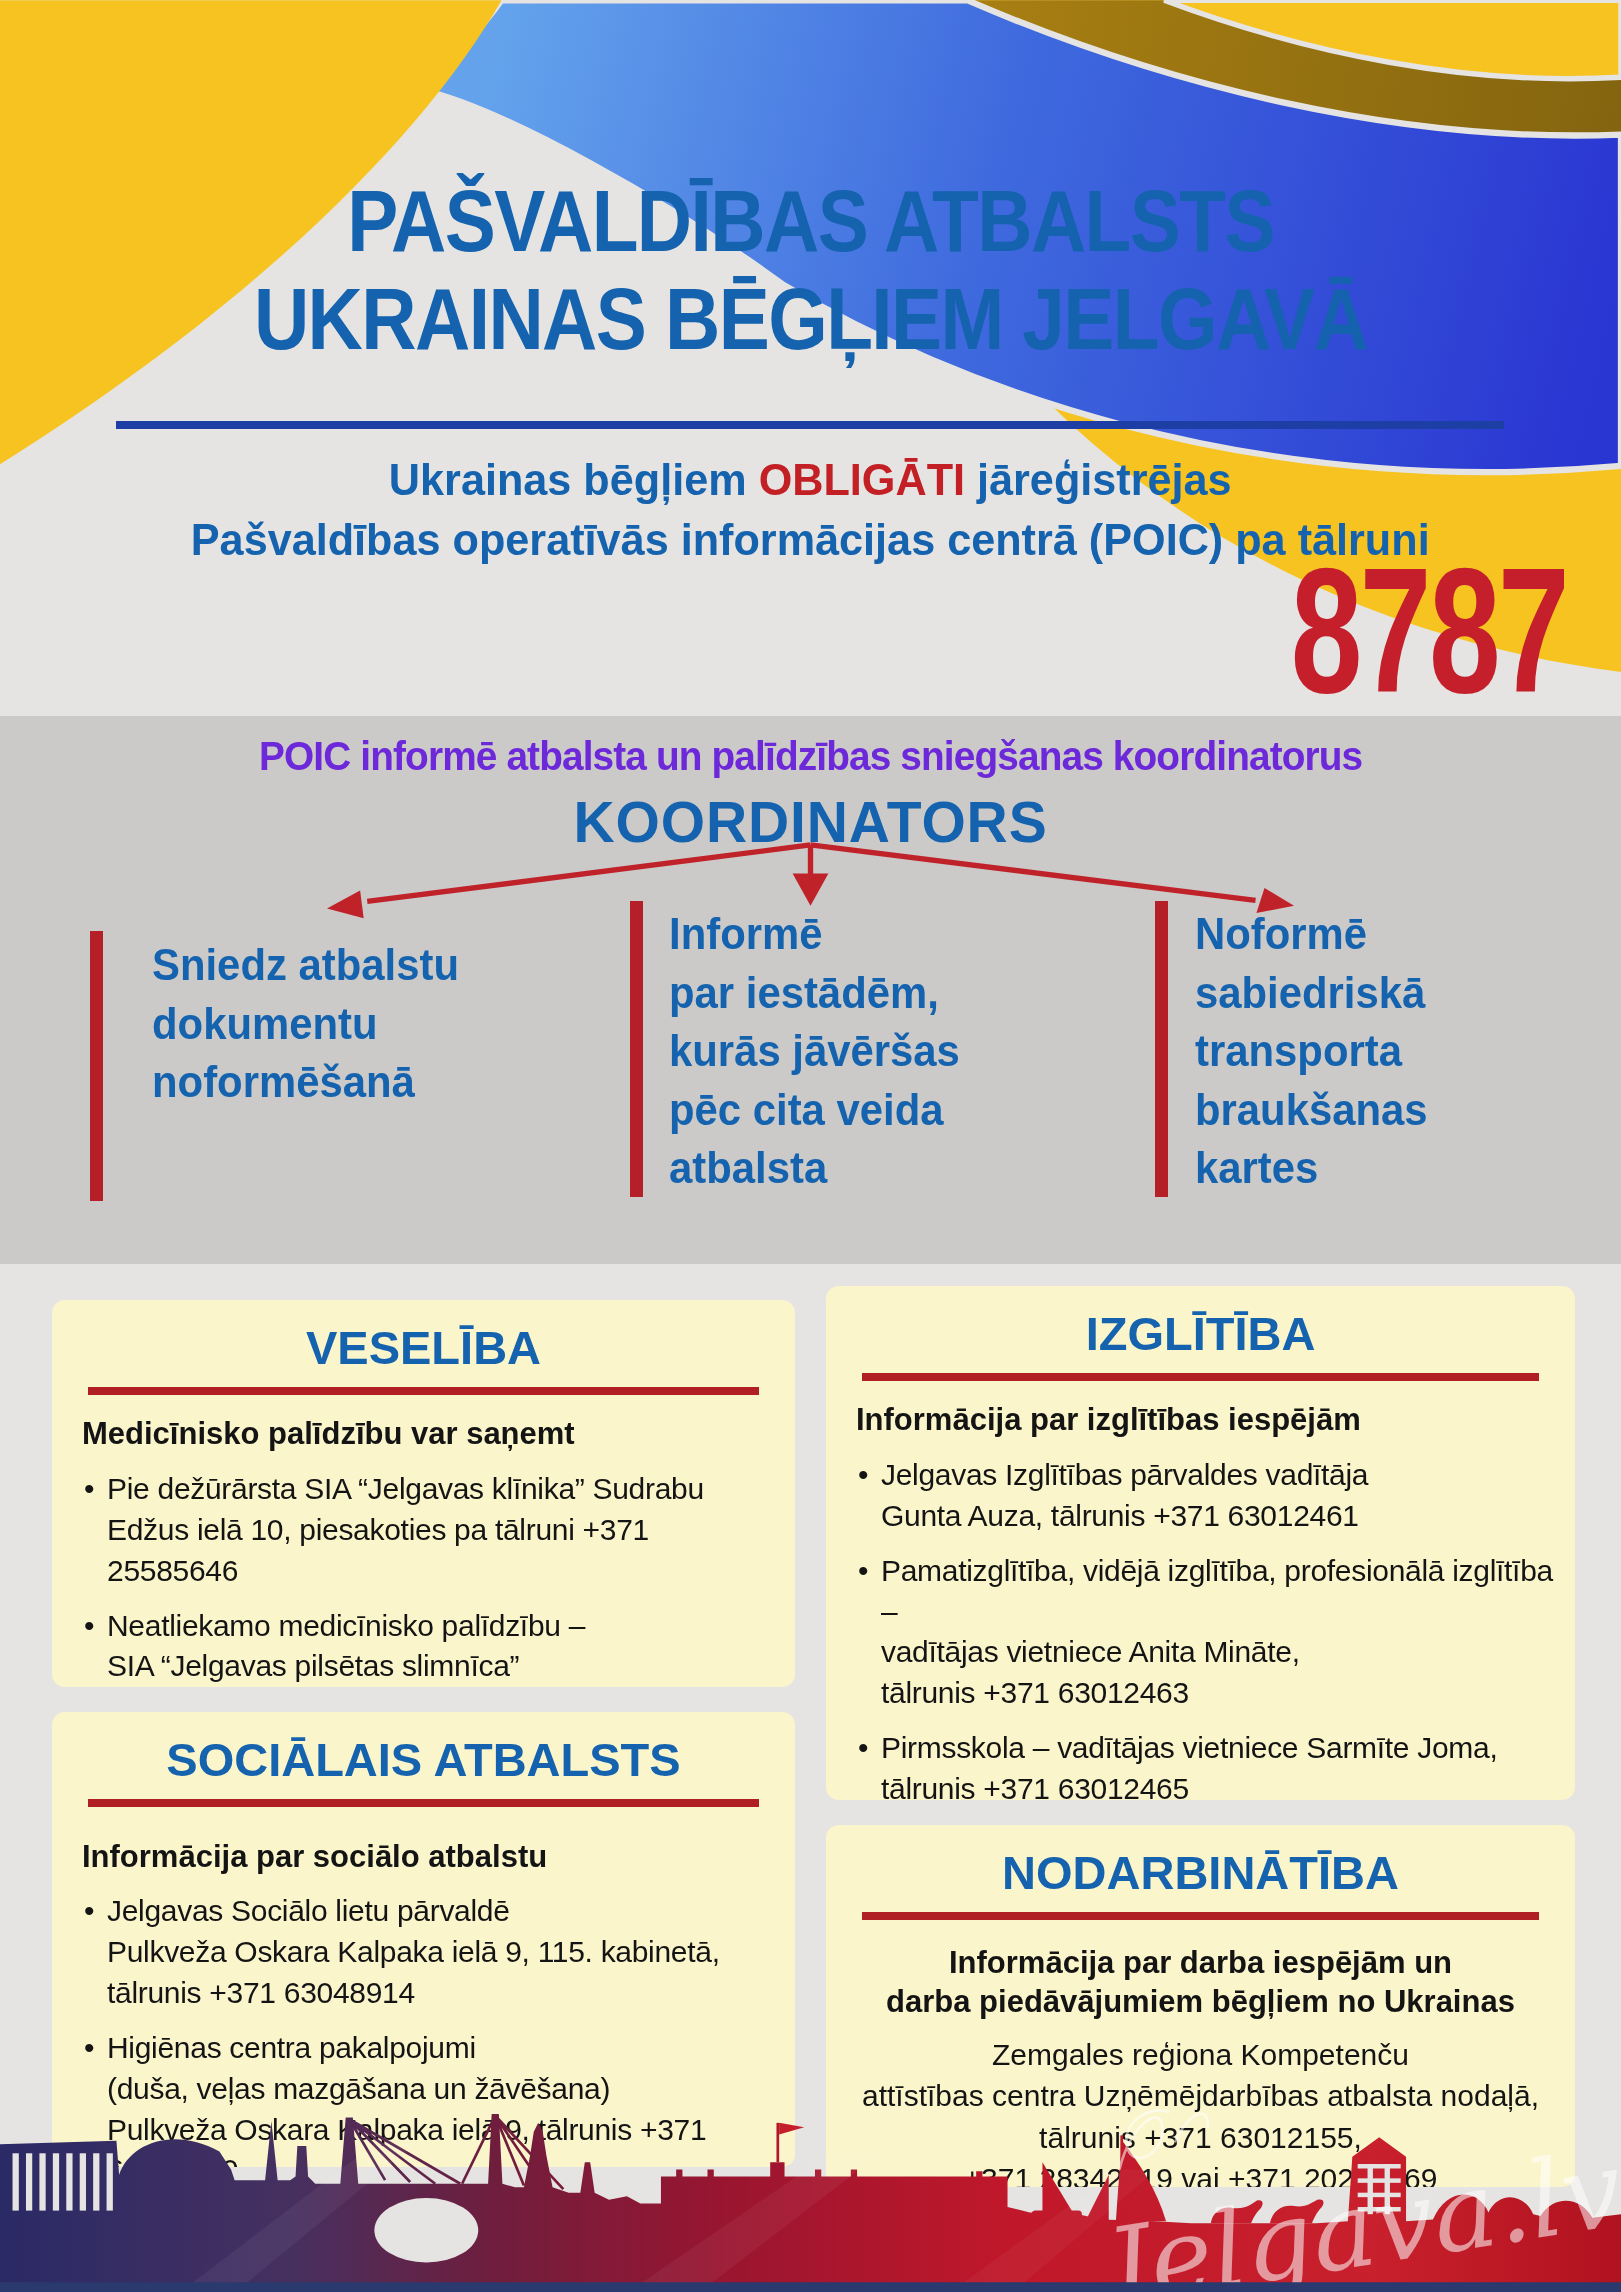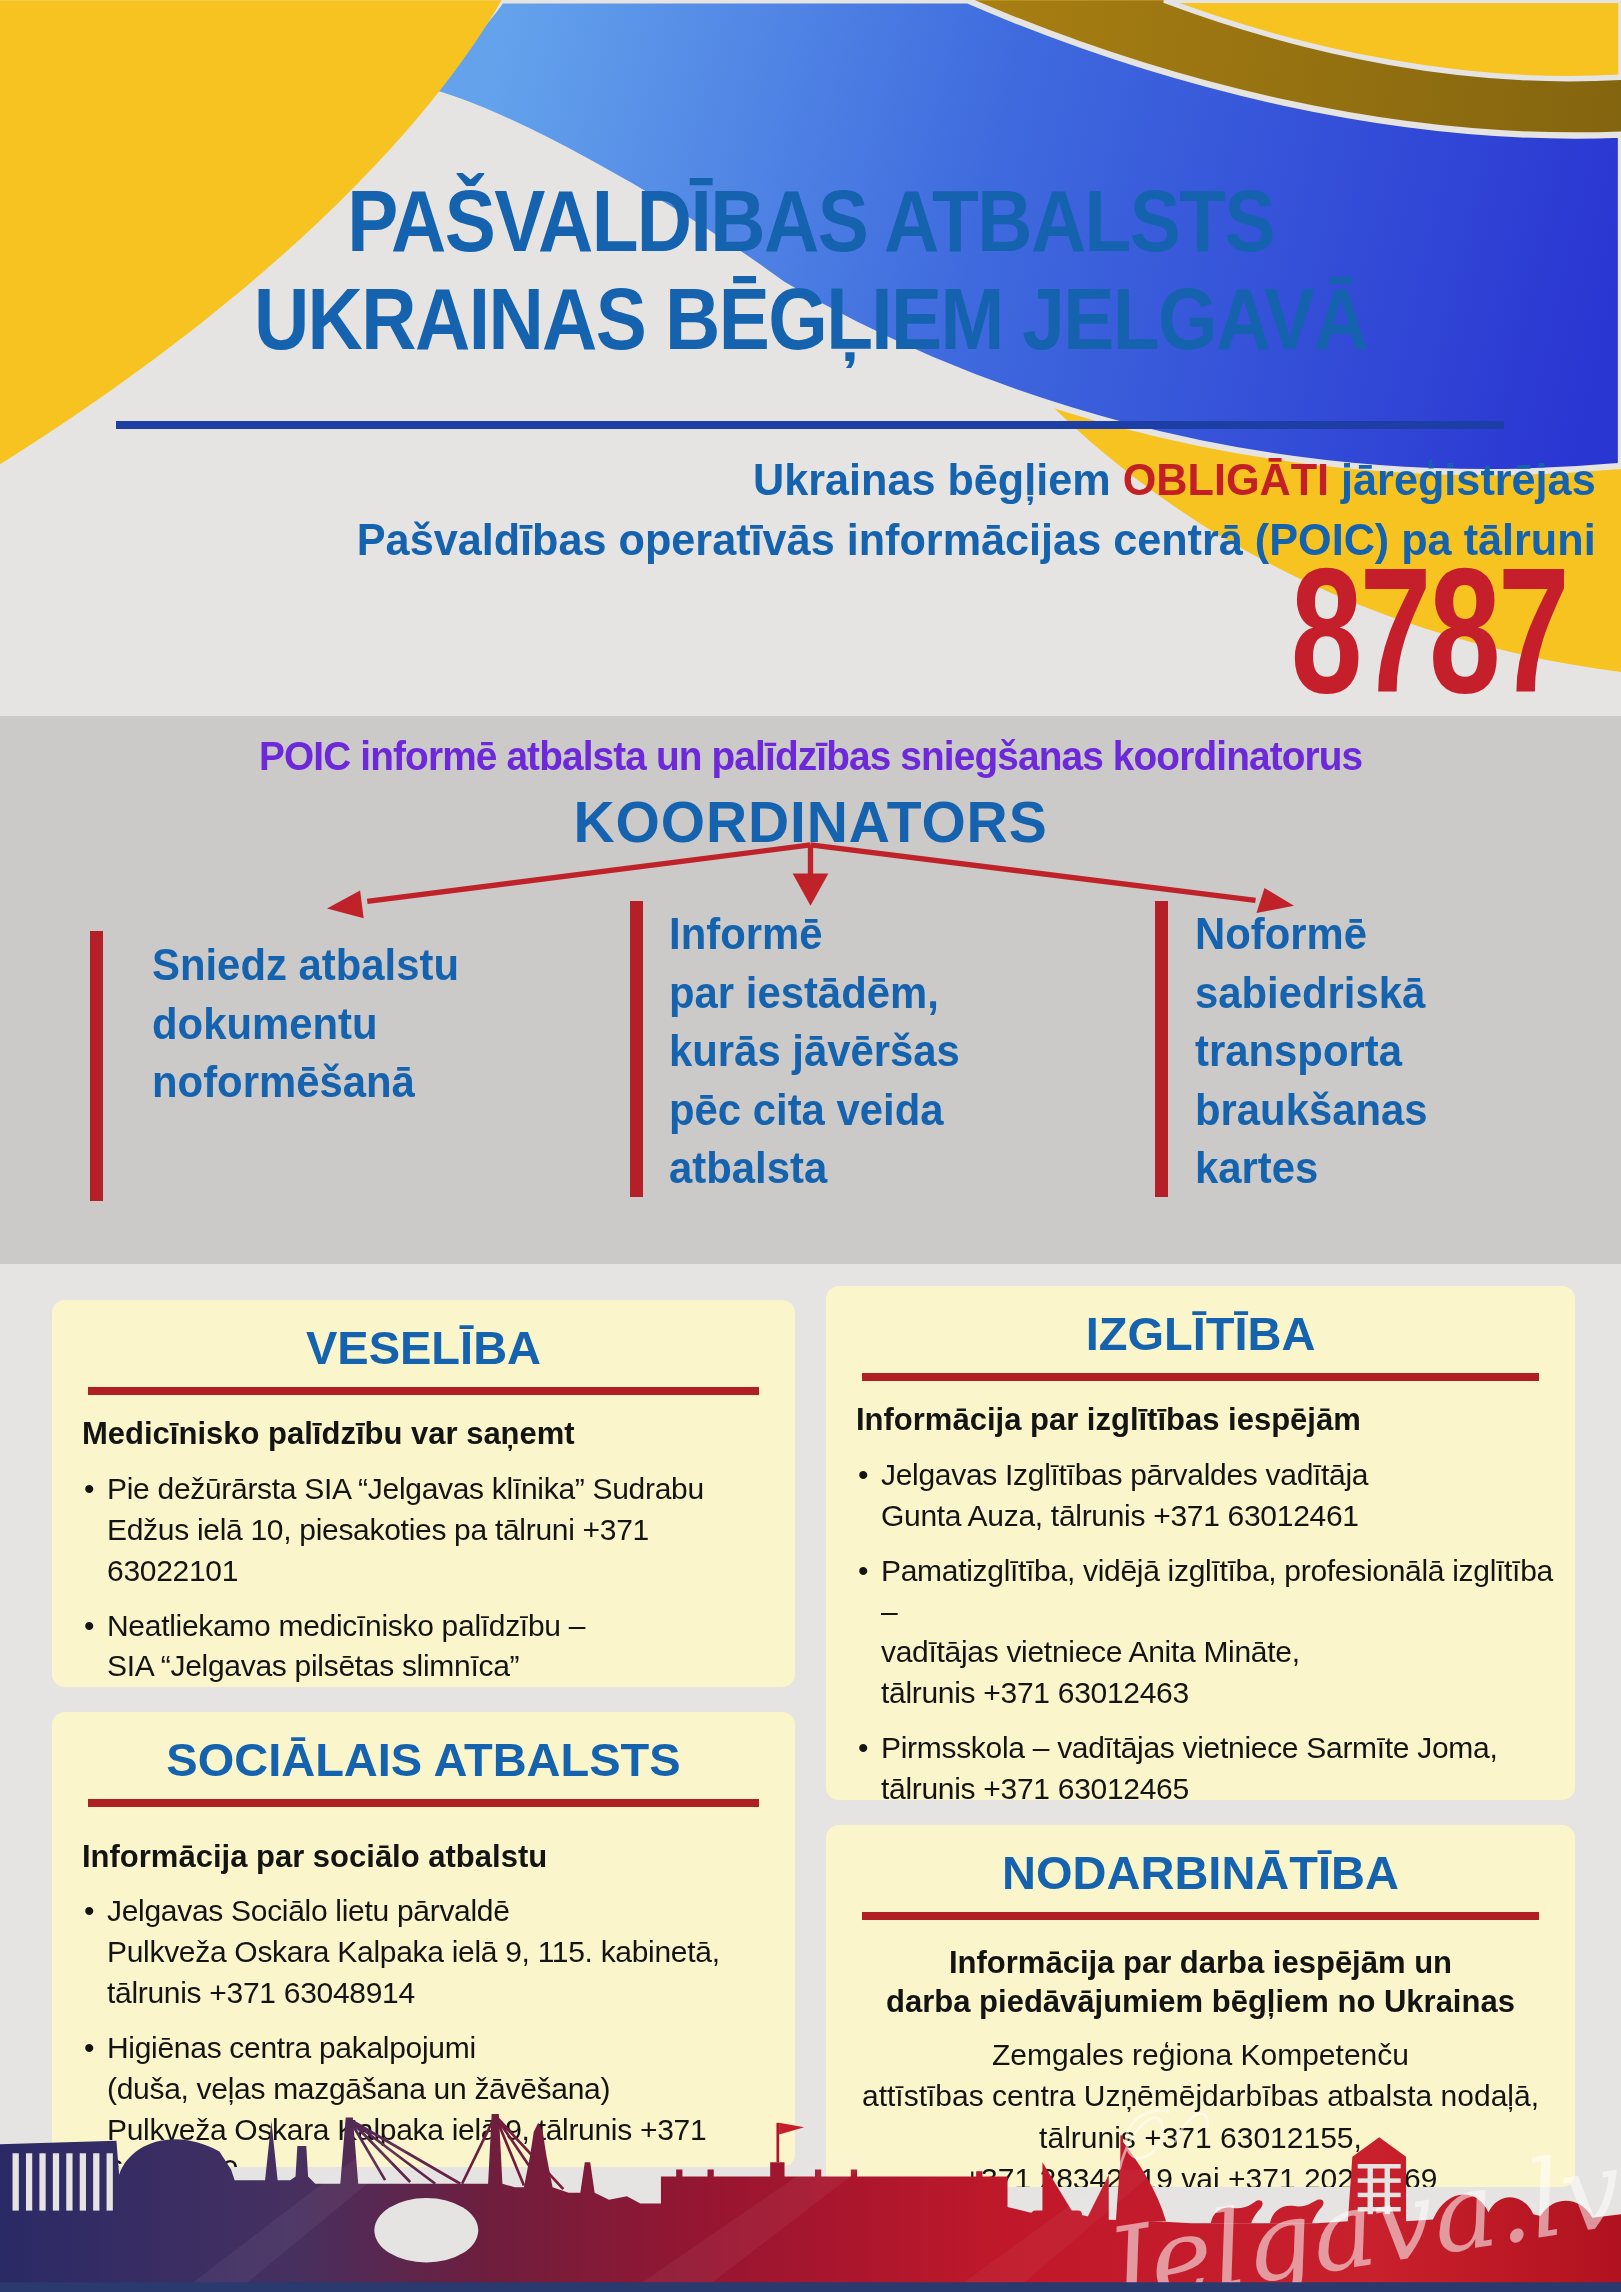--- a/index.html
+++ b/index.html
@@ -11,21 +11,21 @@
   .abs{position:absolute;}
   .pre{white-space:pre-line;}
   
   .main-title{
     top:172px;left:0;width:1621px;text-align:center;
     font-size:87px;font-weight:bold;line-height:1.13;color:#1563ae;
   }
   .main-title .squeeze{display:inline-block;transform:scaleX(.88);transform-origin:center top;letter-spacing:-1.8px;}
   .divider{top:421px;left:116px;width:1388px;height:8px;background:#1d3fa5;}
   .subtitle{
-    top:450px;left:0;width:1621px;text-align:right;
+    top:450px;left:0;width:1621px;text-align:center;
     font-size:45px;font-weight:bold;line-height:1.34;color:#1563ae;
   }
   .subtitle .squeeze{display:inline-block;transform:scaleX(.96);transform-origin:center top;}
   .subtitle .red{color:#c32026;}
   .phone{
     top:537px;left:0;width:1621px;text-align:right;
     font-size:179px;font-weight:bold;color:#c41f2b;line-height:1.05;
   }
   .phone .squeeze{display:inline-block;transform:scaleX(.72);transform-origin:center top;letter-spacing:-3.6px;}
   
@@ -184,21 +184,21 @@
   </div>
 </div>
 
 <div class="info-box" style="left:52px;top:1300px;width:743px;height:387px;">
   <div class="box-title">VESELĪBA</div>
   <div class="box-rule"></div>
   <div class="box-lead">Medicīnisko palīdzību var saņemt</div>
   <div class="bullet">
     <span class="bullet-dot"></span>
     <span class="bullet-text pre">Pie dežūrārsta SIA “Jelgavas klīnika” Sudrabu
-Edžus ielā 10, piesakoties pa tālruni +371 63022101</span>
+Edžus ielā 10, piesakoties pa tālruni +371 25585646</span>
   </div>
   <div class="bullet">
     <span class="bullet-dot"></span>
     <span class="bullet-text pre">Neatliekamo medicīnisko palīdzību –
 SIA “Jelgavas pilsētas slimnīca”
 Brīvības bulvārī 6, tālrunis +371 63030120</span>
   </div>
 </div>
 
 <div class="info-box" style="left:52px;top:1712px;width:743px;height:455px;">

